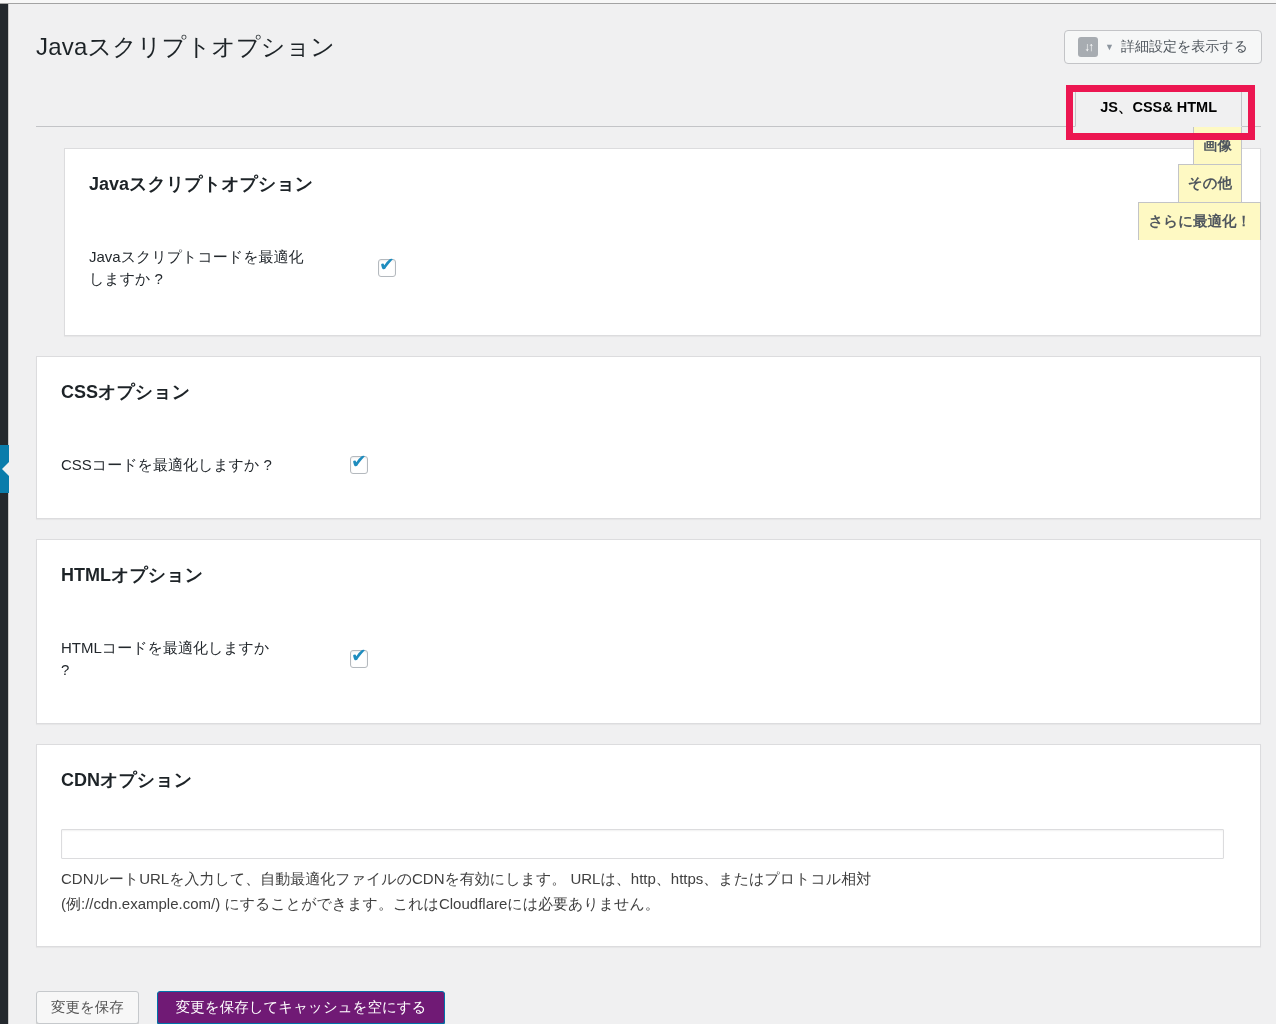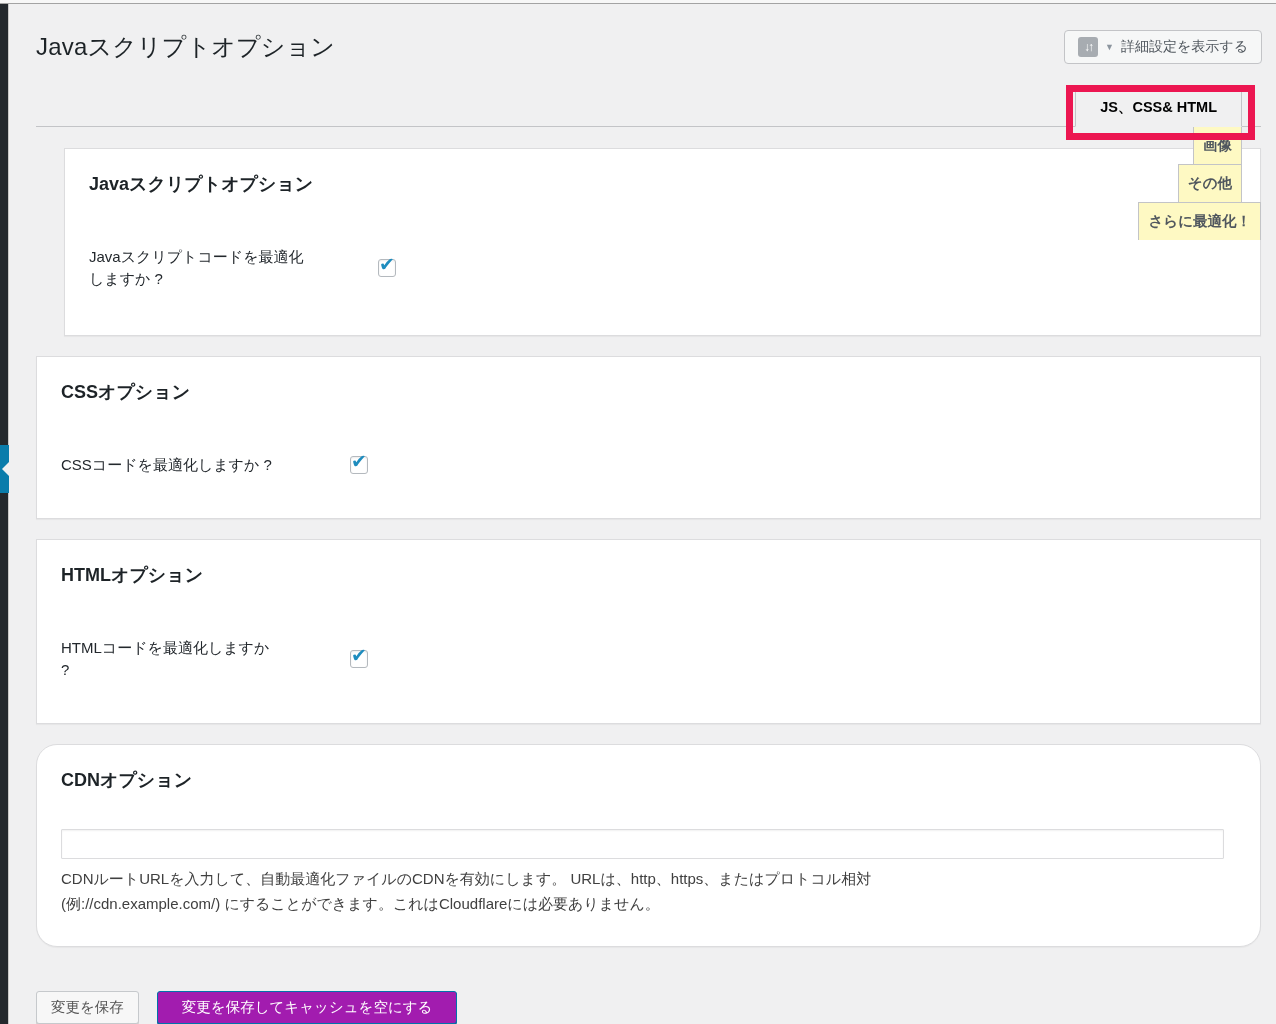--- a/index.html
+++ b/index.html
@@ -62,22 +62,22 @@
   .cdn-input { width:100%; height:30px; border:1px solid #dcdcde; border-radius:1px;
     background:#fff; box-shadow:inset 0 1px 2px rgba(0,0,0,.06); font-size:14px;
     padding:0 8px; color:#2c3338; }
   .cdn-help { margin-top:7px; font-size:15px; line-height:25px; color:#404040; max-width:870px; }
   
   .footer-actions { display:flex; align-items:center; gap:18px; margin-top:44px; }
   .btn { font-size:14.5px; border-radius:3px; cursor:pointer; height:33px;
     display:inline-flex; align-items:center; white-space:nowrap; }
   .btn.secondary { background:#f7f7f7; border:1px solid #c6c9cc; color:#555;
     padding:0 14px; box-shadow:0 1px 0 #ccc; }
-  .btn.primary { background:#a21caf; border:1px solid #0073aa; color:#fff;
-    padding:0 24px; font-weight:400; box-shadow:0 1px 0 #006799; }
+  .btn.primary { background:#701a75; border:1px solid #0073aa; color:#fff;
+    padding:0 18px; font-weight:400; box-shadow:0 1px 0 #006799; }
 </style>
 </head>
 <body>
 
 <div class="top-strip"></div>
 
 <div class="admin-rail">
   <div class="rail-active"></div>
 </div>
 
@@ -136,21 +136,21 @@
     <div class="opt-row">
       <div class="opt-label">
         <span class="wrapbox">HTMLコードを最適化しますか ?</span>
       </div>
       <span class="checkbox">
         <span class="mark">✔</span>
       </span>
     </div>
   </section>
 
-  <section class="card" style="min-height:203px;border-radius:21px;">
+  <section class="card" style="min-height:203px;">
     <h2>CDNオプション</h2>
     <div class="cdn-row">
       <div class="cdn-field">
         <input class="cdn-input" type="text" value="" style="">
         <p class="cdn-help">CDNルートURLを入力して、自動最適化ファイルのCDNを有効にします。 URLは、http、https、またはプロトコル相対 (例://cdn.example.com/) にすることができます。これはCloudflareには必要ありません。</p>
       </div>
     </div>
   </section>
 
   <div class="footer-actions">

